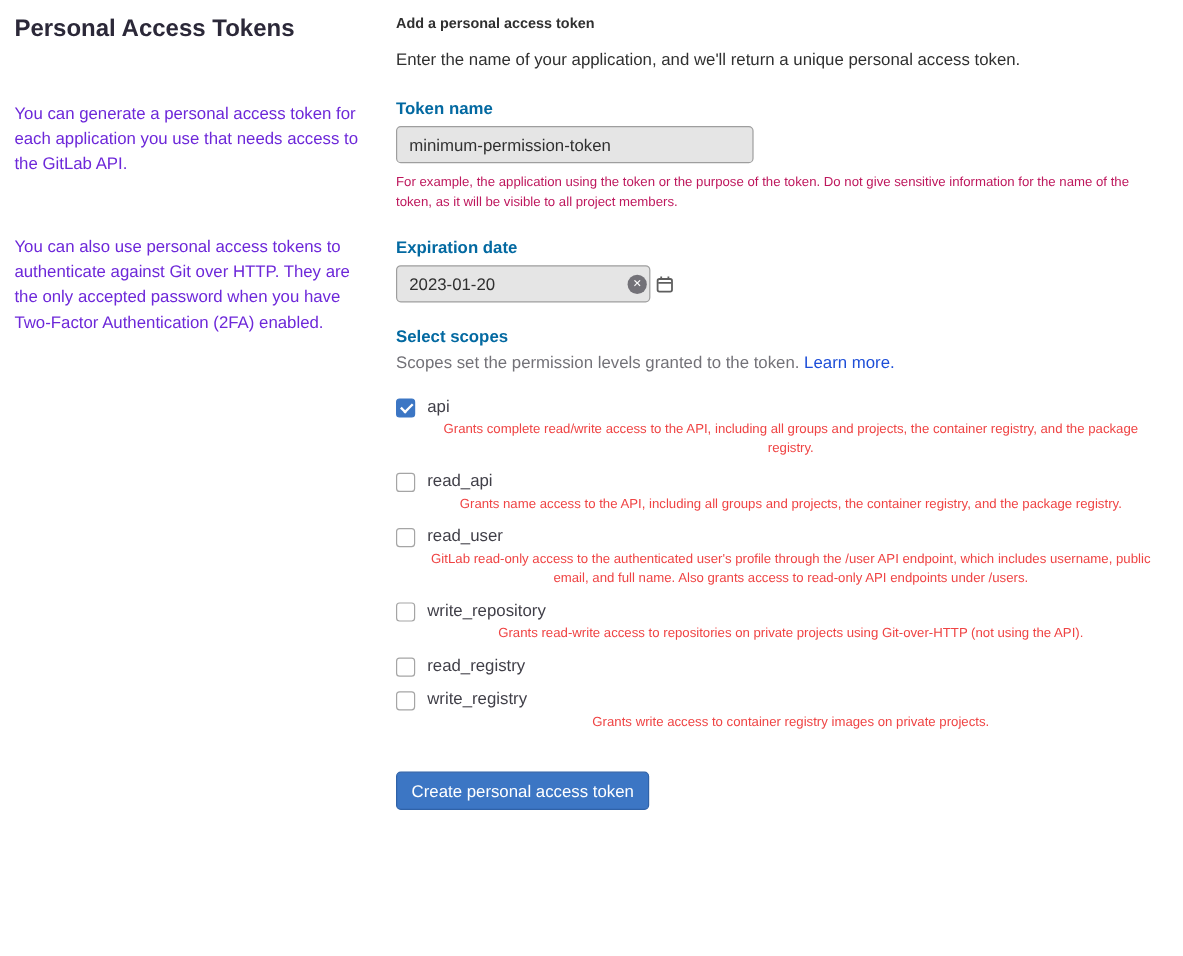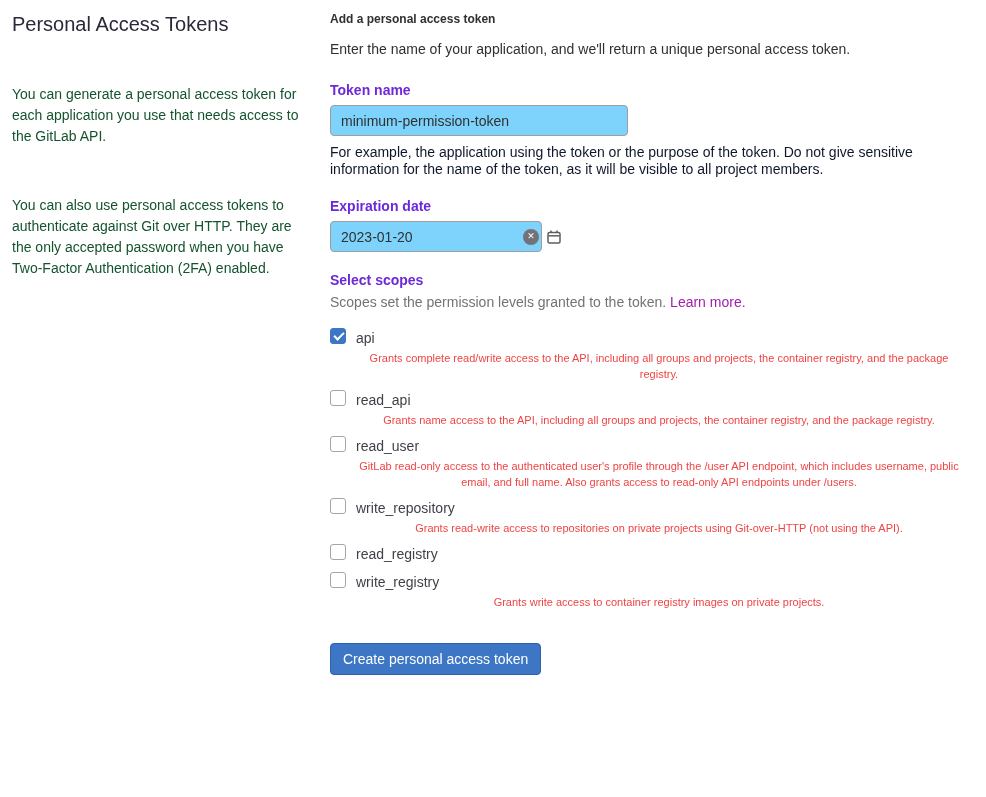--- a/index.html
+++ b/index.html
@@ -17,29 +17,29 @@
     padding: 12px 12px 0 12px;
   }
   
   .left-col {
     width: 318px;
     flex: 0 0 318px;
     padding-right: 20px;
   }
   .page-title {
     font-size: 20px;
-    font-weight: 400;
+    font-weight: 700;
     color: #2b2838;
     line-height: 24px;
     margin-bottom: 12px;
   }
   .left-col p {
     font-size: 14px;
     line-height: 21px;
-    color: #14532d;
+    color: #6d28d9;
     margin-bottom: 10px;
     margin-top: 48px;
   }
   
   .right-col {
     flex: 0 0 632px;
     width: 632px;
   }
   .form-heading {
     font-size: 12px;
@@ -50,40 +50,40 @@
   .form-subheading {
     font-size: 14px;
     color: #303030;
     line-height: 18px;
     margin-bottom: 24px;
   }
   .field-label {
     display: block;
     font-size: 14px;
     font-weight: 700;
-    color: #6d28d9;
+    color: #0369a1;
     margin-bottom: 7px;
   }
   .text-input {
     display: block;
     height: 31px;
     border: 1px solid #9e9e9e;
     border-radius: 4px;
-    background: #7dd3fc;
+    background: #e5e5e5;
     font-family: "Liberation Sans", sans-serif;
     font-size: 14px;
     color: #303030;
     padding: 0 10px;
     outline: none;
   }
   .token-name-input { width: 298px; }
   .help-text {
-    font-size: 14px;
+    font-size: 11px;
     line-height: 17px;
-    color: #0f172a;
+    color: #be185d;
     margin-top: 8px;
   }
   .field-group { margin-bottom: 20px; }
   .expiration-wrap {
     position: relative;
     width: 240px;
   }
   .expiration-input { width: 212px; padding-right: 60px; }
   .input-icons {
     position: absolute;
@@ -108,28 +108,28 @@
   }
   .calendar-icon { display: flex; cursor: pointer; }
   
   .scopes-help {
     font-size: 14px;
     color: #737278;
     line-height: 18px;
     margin-bottom: 17px;
   }
   .learn-more-link {
-    color: #a21caf;
+    color: #1d4ed8;
     text-decoration: none;
     cursor: pointer;
   }
   .scope-row { margin-bottom: 8px; }
   .scope-head {
     display: flex;
-    align-items: flex-start;
+    align-items: flex-end;
     gap: 10px;
     line-height: 20px;
   }
   .checkbox {
     width: 16px; height: 16px;
     flex: 0 0 16px;
     border: 1px solid #a5a5a5;
     border-radius: 3px;
     background: #fff;
     position: relative;

